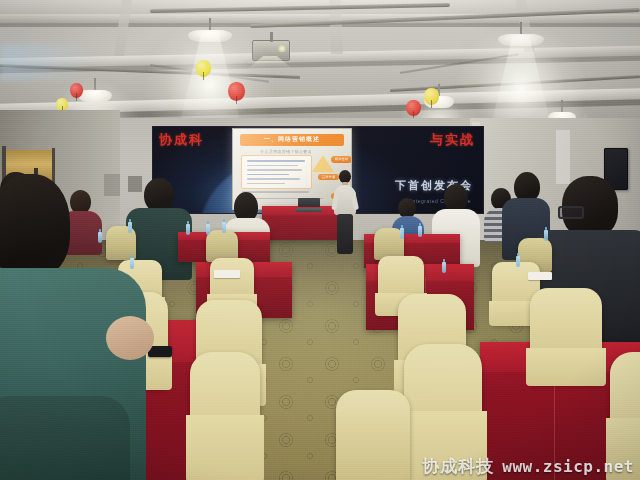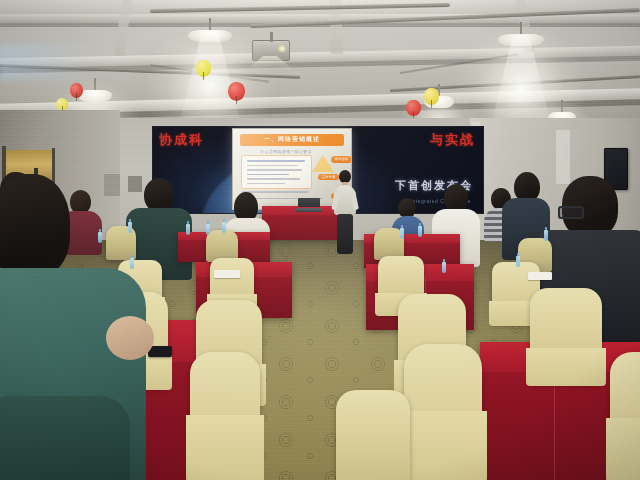--- a/index.html
+++ b/index.html
@@ -605,14 +605,18 @@
     <div style="position:absolute;left:120px;top:30px;width:48px;height:44px;border-radius:50%;background:linear-gradient(160deg,#d9bb9c,#b9977a);"></div>
   </div>
 
   <div class="person" style="left:0;top:396px;width:120px;height:84px;">
     <div class="body" style="left:-20px;top:0;width:150px;height:90px;background:linear-gradient(160deg,#35584f,#1f3a34);border-radius:30px 30px 0 0;"></div>
   </div>
 
   <div class="grade"></div>
   <div class="noise"></div>
 
+  <div class="watermark">
+    <span class="wm-cn">协成科技</span>
+    <span class="wm-url">www.zsicp.net</span>
+  </div>
 
 </div>
 
 </body></html>

